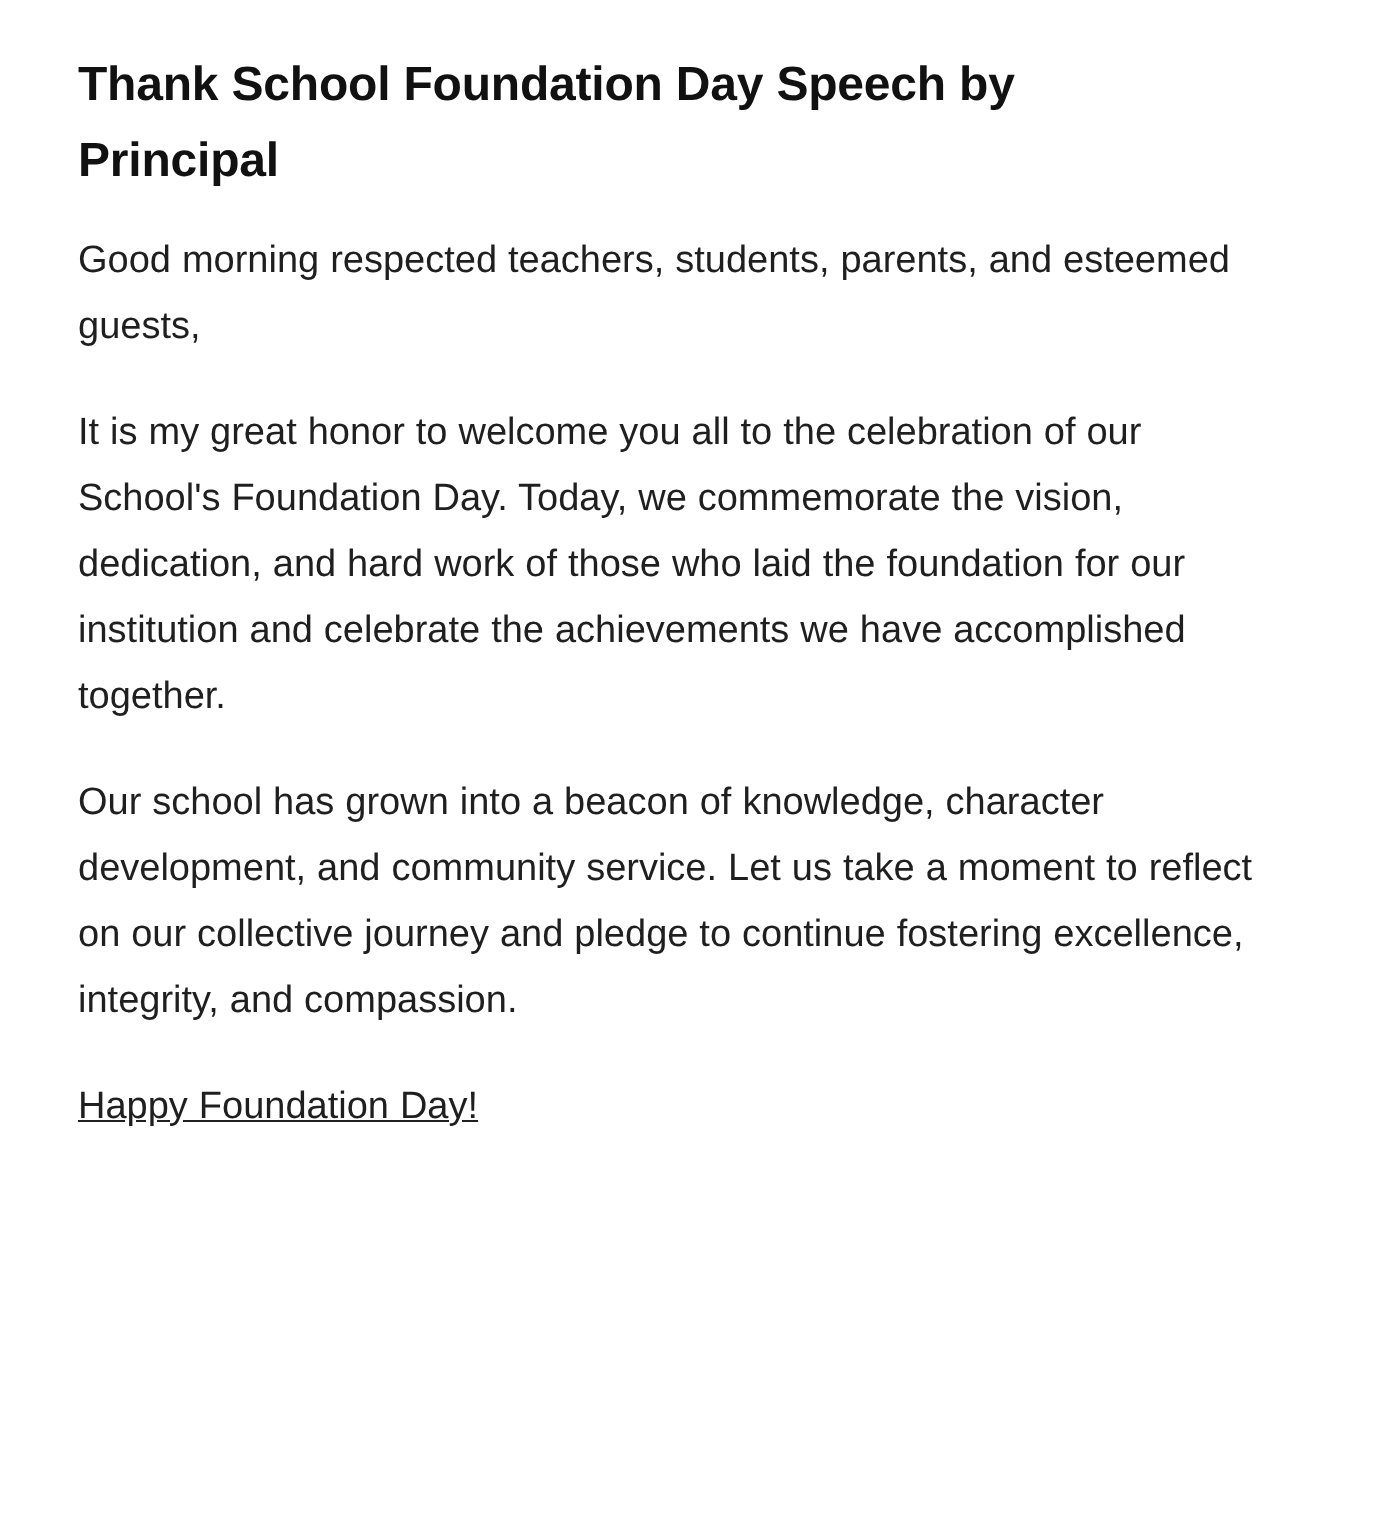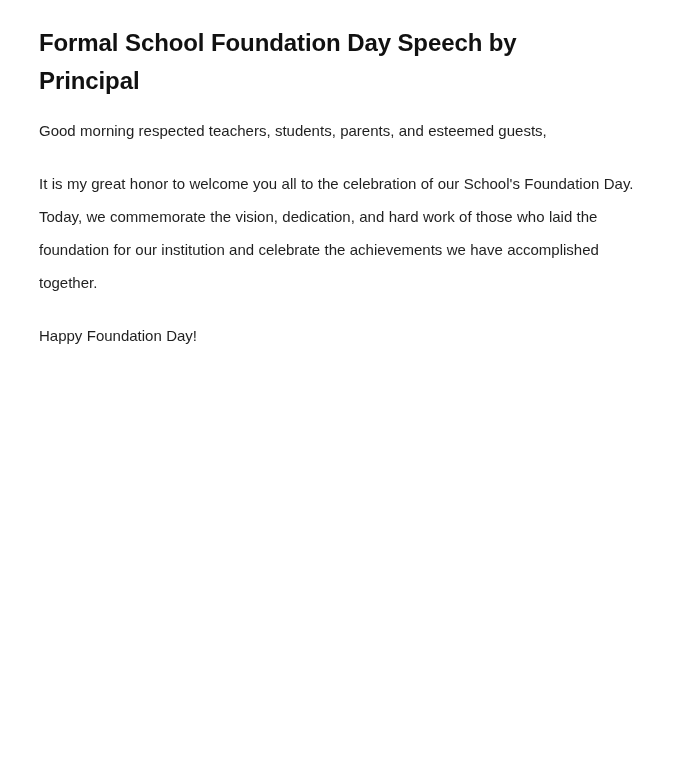--- a/index.html
+++ b/index.html
@@ -24,37 +24,39 @@
     font-family: "Liberation Sans", sans-serif;
     font-size: 24px;
     line-height: 38px;
     font-weight: 700;
     letter-spacing: -0.1px;
     color: #111111;
     max-width: 510px;
   }
   .article-body p {
     margin: 0 0 20px 0;
-    font-size: 15px;
+    font-size: 19px;
     line-height: 33px;
     font-weight: 400;
     color: #1f1f1f;
     max-width: 600px;
     word-spacing: 0.2px;
   }
   .article-body p:last-child {
     margin-bottom: 0;
+    text-decoration: underline;
   }
 </style>
 </head>
 <body>
 
 <article class="article">
 
-  <h1 class="article-title">Formal School Foundation Day Speech by Principal</h1>
+  <h1 class="article-title">Thank School Foundation Day Speech by Principal</h1>
 
   <div class="article-body">
     <p>Good morning respected teachers, students, parents, and esteemed guests,</p>
     <p>It is my great honor to welcome you all to the celebration of our School's Foundation Day. Today, we commemorate the vision, dedication, and hard work of those who laid the foundation for our institution and celebrate the achievements we have accomplished together.</p>
+    <p>Our school has grown into a beacon of knowledge, character development, and community service. Let us take a moment to reflect on our collective journey and pledge to continue fostering excellence, integrity, and compassion.</p>
     <p>Happy Foundation Day!</p>
   </div>
 
 </article>
 
 </body></html>

